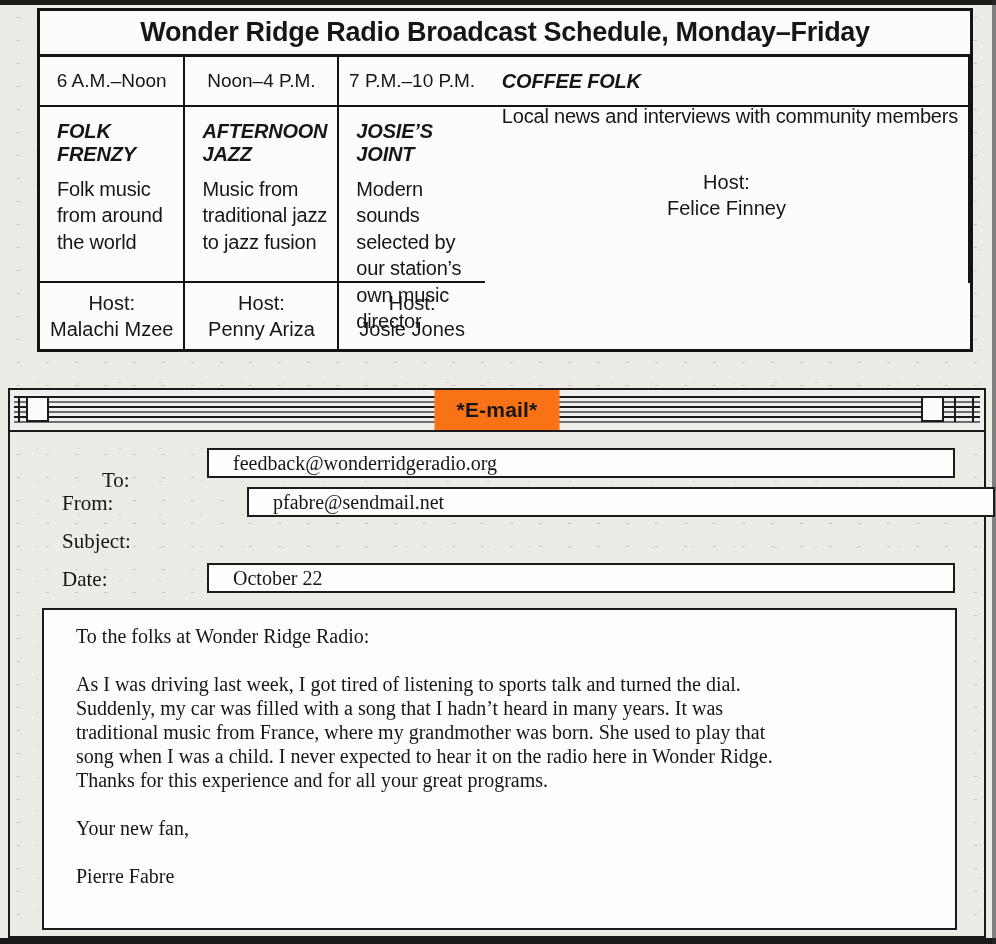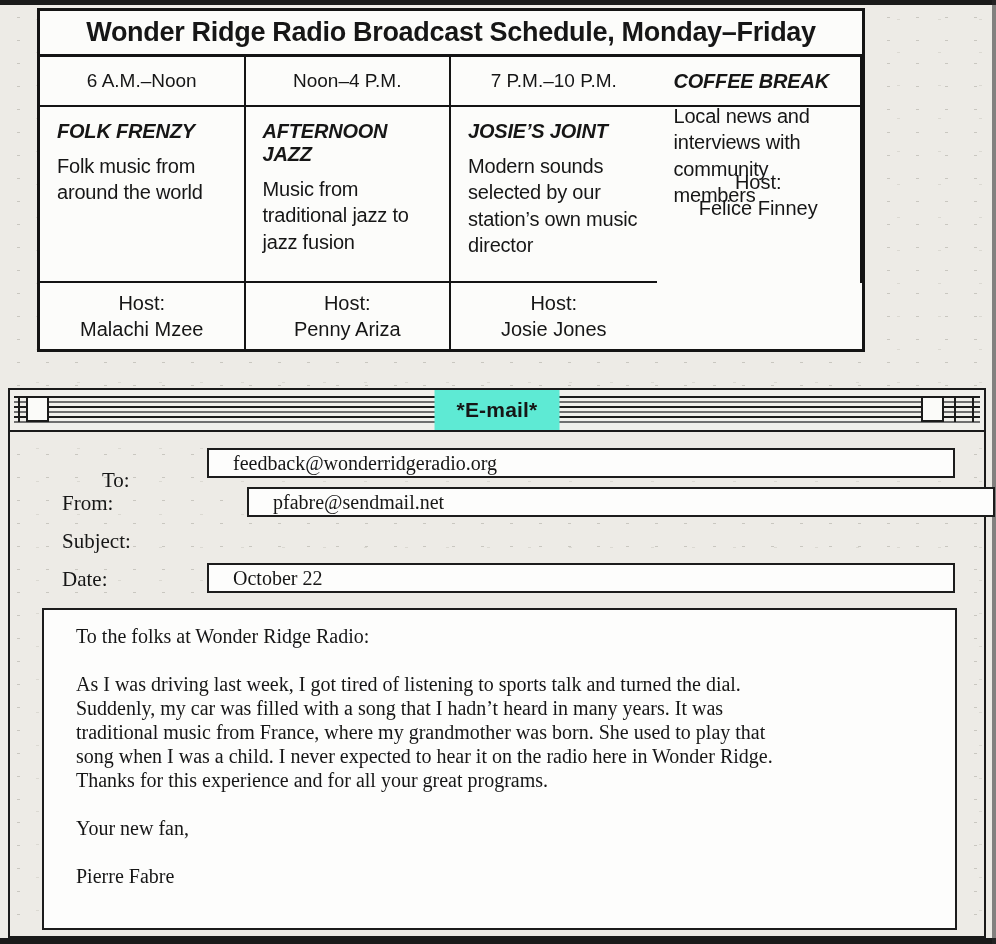--- a/index.html
+++ b/index.html
@@ -14,24 +14,24 @@
     font-family:"Liberation Sans", sans-serif;
     color:#161616;
   }
   
   .scan-top{position:absolute;left:0;top:0;width:996px;height:5px;background:#1a1a1a;}
   .scan-bottom{position:absolute;left:0;top:938px;width:996px;height:6px;background:#1a1a1a;}
   .scan-right{position:absolute;left:992px;top:0;width:4px;height:944px;background:#2a2a2a;opacity:.55;}
 
   
   .schedule{
-    position:absolute;left:37px;top:8px;width:828px;height:344px;
+    position:absolute;left:37px;top:8px;width:936px;height:344px;
     border:3px solid #141414;background:#fcfcfa;box-sizing:border-box;
     display:grid;
-    grid-template-columns:1fr 1fr 1fr 1fr;
+    grid-template-columns:1fr 1fr 1fr;
     grid-template-rows:46px 50px 176px 1fr;
   }
   .sched-title{
     grid-column:1 / span 4;
     border-bottom:3px solid #141414;
     display:flex;align-items:center;justify-content:center;
     font-weight:bold;font-size:27px;letter-spacing:-0.3px;
   }
   .cell{border-right:2px solid #141414;border-bottom:2px solid #141414;box-sizing:border-box;}
   .cell.last-col{border-right:none;}
@@ -54,21 +54,21 @@
   .pinstripes{
     position:absolute;left:4px;right:4px;top:6px;bottom:6px;
     background:repeating-linear-gradient(
       to bottom,
       #1b1b1b 0 2px,  transparent 2px 5px,
       #6f6f6f 5px 7px, transparent 7px 10px);
   }
   .title-label{
     position:absolute;left:50%;top:0;transform:translateX(-50%);
     height:100%;display:flex;align-items:center;
-    background:#5eead4;padding:0 22px;
+    background:#f97316;padding:0 22px;
     font-weight:bold;font-size:21px;letter-spacing:0.2px;
   }
   .win-box{
     position:absolute;top:6px;width:23px;height:26px;background:#fbfbf9;
     border:2px solid #1a1a1a;box-sizing:border-box;
   }
   .win-box.close{left:16px;}
   .win-box.zoom{right:40px;}
   .vline{position:absolute;top:6px;height:26px;width:2px;background:#1a1a1a;}
   .vline.l1{left:8px;}
@@ -100,21 +100,21 @@
 <div class="scan-right"></div>
 
 <div class="schedule">
   <div class="sched-title">Wonder Ridge Radio Broadcast Schedule, Monday–Friday</div>
 
   <div class="cell time-cell">6 A.M.–Noon</div>
   <div class="cell time-cell">Noon–4 P.M.</div>
   <div class="cell time-cell last-col">7 P.M.–10 P.M.</div>
 
   <div class="cell show-cell">
-    <div class="show-name">COFFEE BREAK</div>
+    <div class="show-name">COFFEE FOLK</div>
     <div class="show-desc">Local news and interviews with community members</div>
   </div>
   <div class="cell show-cell">
     <div class="show-name">FOLK FRENZY</div>
     <div class="show-desc">Folk music from around the world</div>
   </div>
   <div class="cell show-cell">
     <div class="show-name">AFTERNOON JAZZ</div>
     <div class="show-desc">Music from traditional jazz to jazz fusion</div>
   </div>

